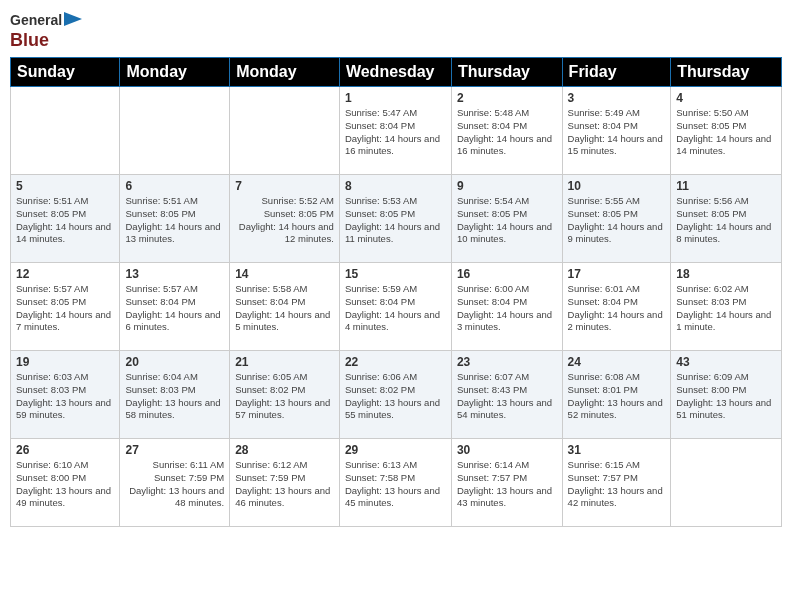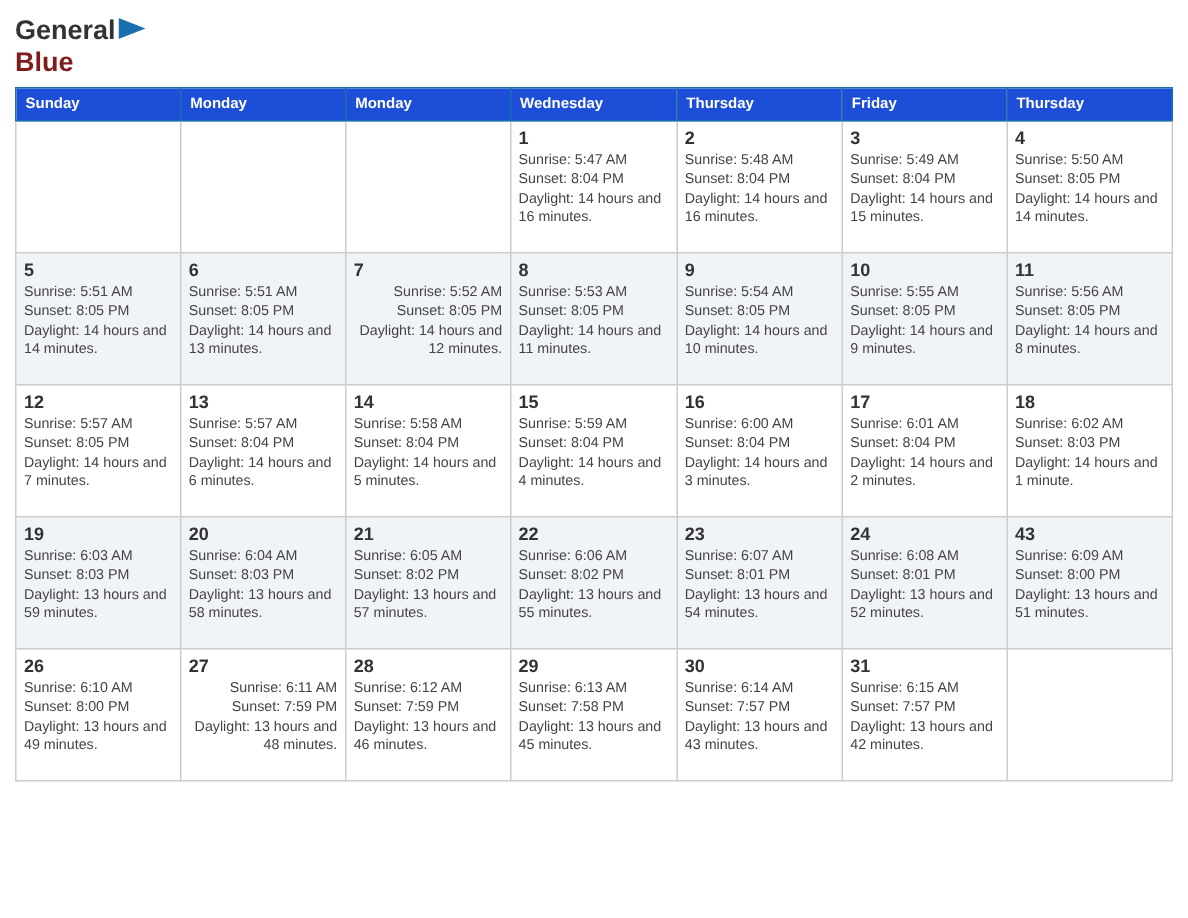--- a/index.html
+++ b/index.html
@@ -36,23 +36,23 @@
     .location-title {
       font-size: 15px;
       color: #555;
     }
     .calendar {
       width: 100%;
       border-collapse: collapse;
       border: 1px solid #ccc;
     }
     .calendar th {
-      background-color: #1d4ed8;
+      background-color: #000000;
       color: #fff;
-      font-size: 10px;
+      font-size: 16px;
       font-weight: bold;
       padding: 5px 6px;
       text-align: left;
       border: 1px solid #1a6faf;
     }
     .calendar td {
       vertical-align: top;
       padding: 4px 5px;
       font-size: 10px;
       color: #333;
@@ -80,21 +80,21 @@
     .empty-cell {
       background-color: #fff;
     }
   </style>
 </head>
 <body>
 
 <div class="header">
   <div class="logo">
     <div class="logo-row">
-      <span style="font-size:18px;font-weight:bold;color:#333;">General</span>
+      <span style="font-size:14px;font-weight:bold;color:#333;">General</span>
       <div style="display:inline-block;margin-left:2px;margin-top:2px;">
         <svg width="18" height="14" viewBox="0 0 18 14">
           <polygon points="0,0 18,7 0,14" fill="#1a6faf"></polygon>
         </svg>
       </div>
     </div>
     <div class="logo-row">
       <span style="font-size:18px;font-weight:bold;color:#7f1d1d;">Blue</span>
     </div>
   </div>
@@ -255,21 +255,21 @@
         </td>
         <td>
           <div class="day-num">22</div>
           <div class="day-info" style="white-space: pre-line;">Sunrise: 6:06 AM
 Sunset: 8:02 PM
 Daylight: 13 hours and 55 minutes.</div>
         </td>
         <td>
           <div class="day-num">23</div>
           <div class="day-info" style="white-space: pre-line;">Sunrise: 6:07 AM
-Sunset: 8:01 PM
+Sunset: 8:43 PM
 Daylight: 13 hours and 54 minutes.</div>
         </td>
         <td>
           <div class="day-num">24</div>
           <div class="day-info" style="white-space: pre-line;">Sunrise: 6:08 AM
 Sunset: 8:01 PM
 Daylight: 13 hours and 52 minutes.</div>
         </td>
         <td>
           <div class="day-num">43</div>

